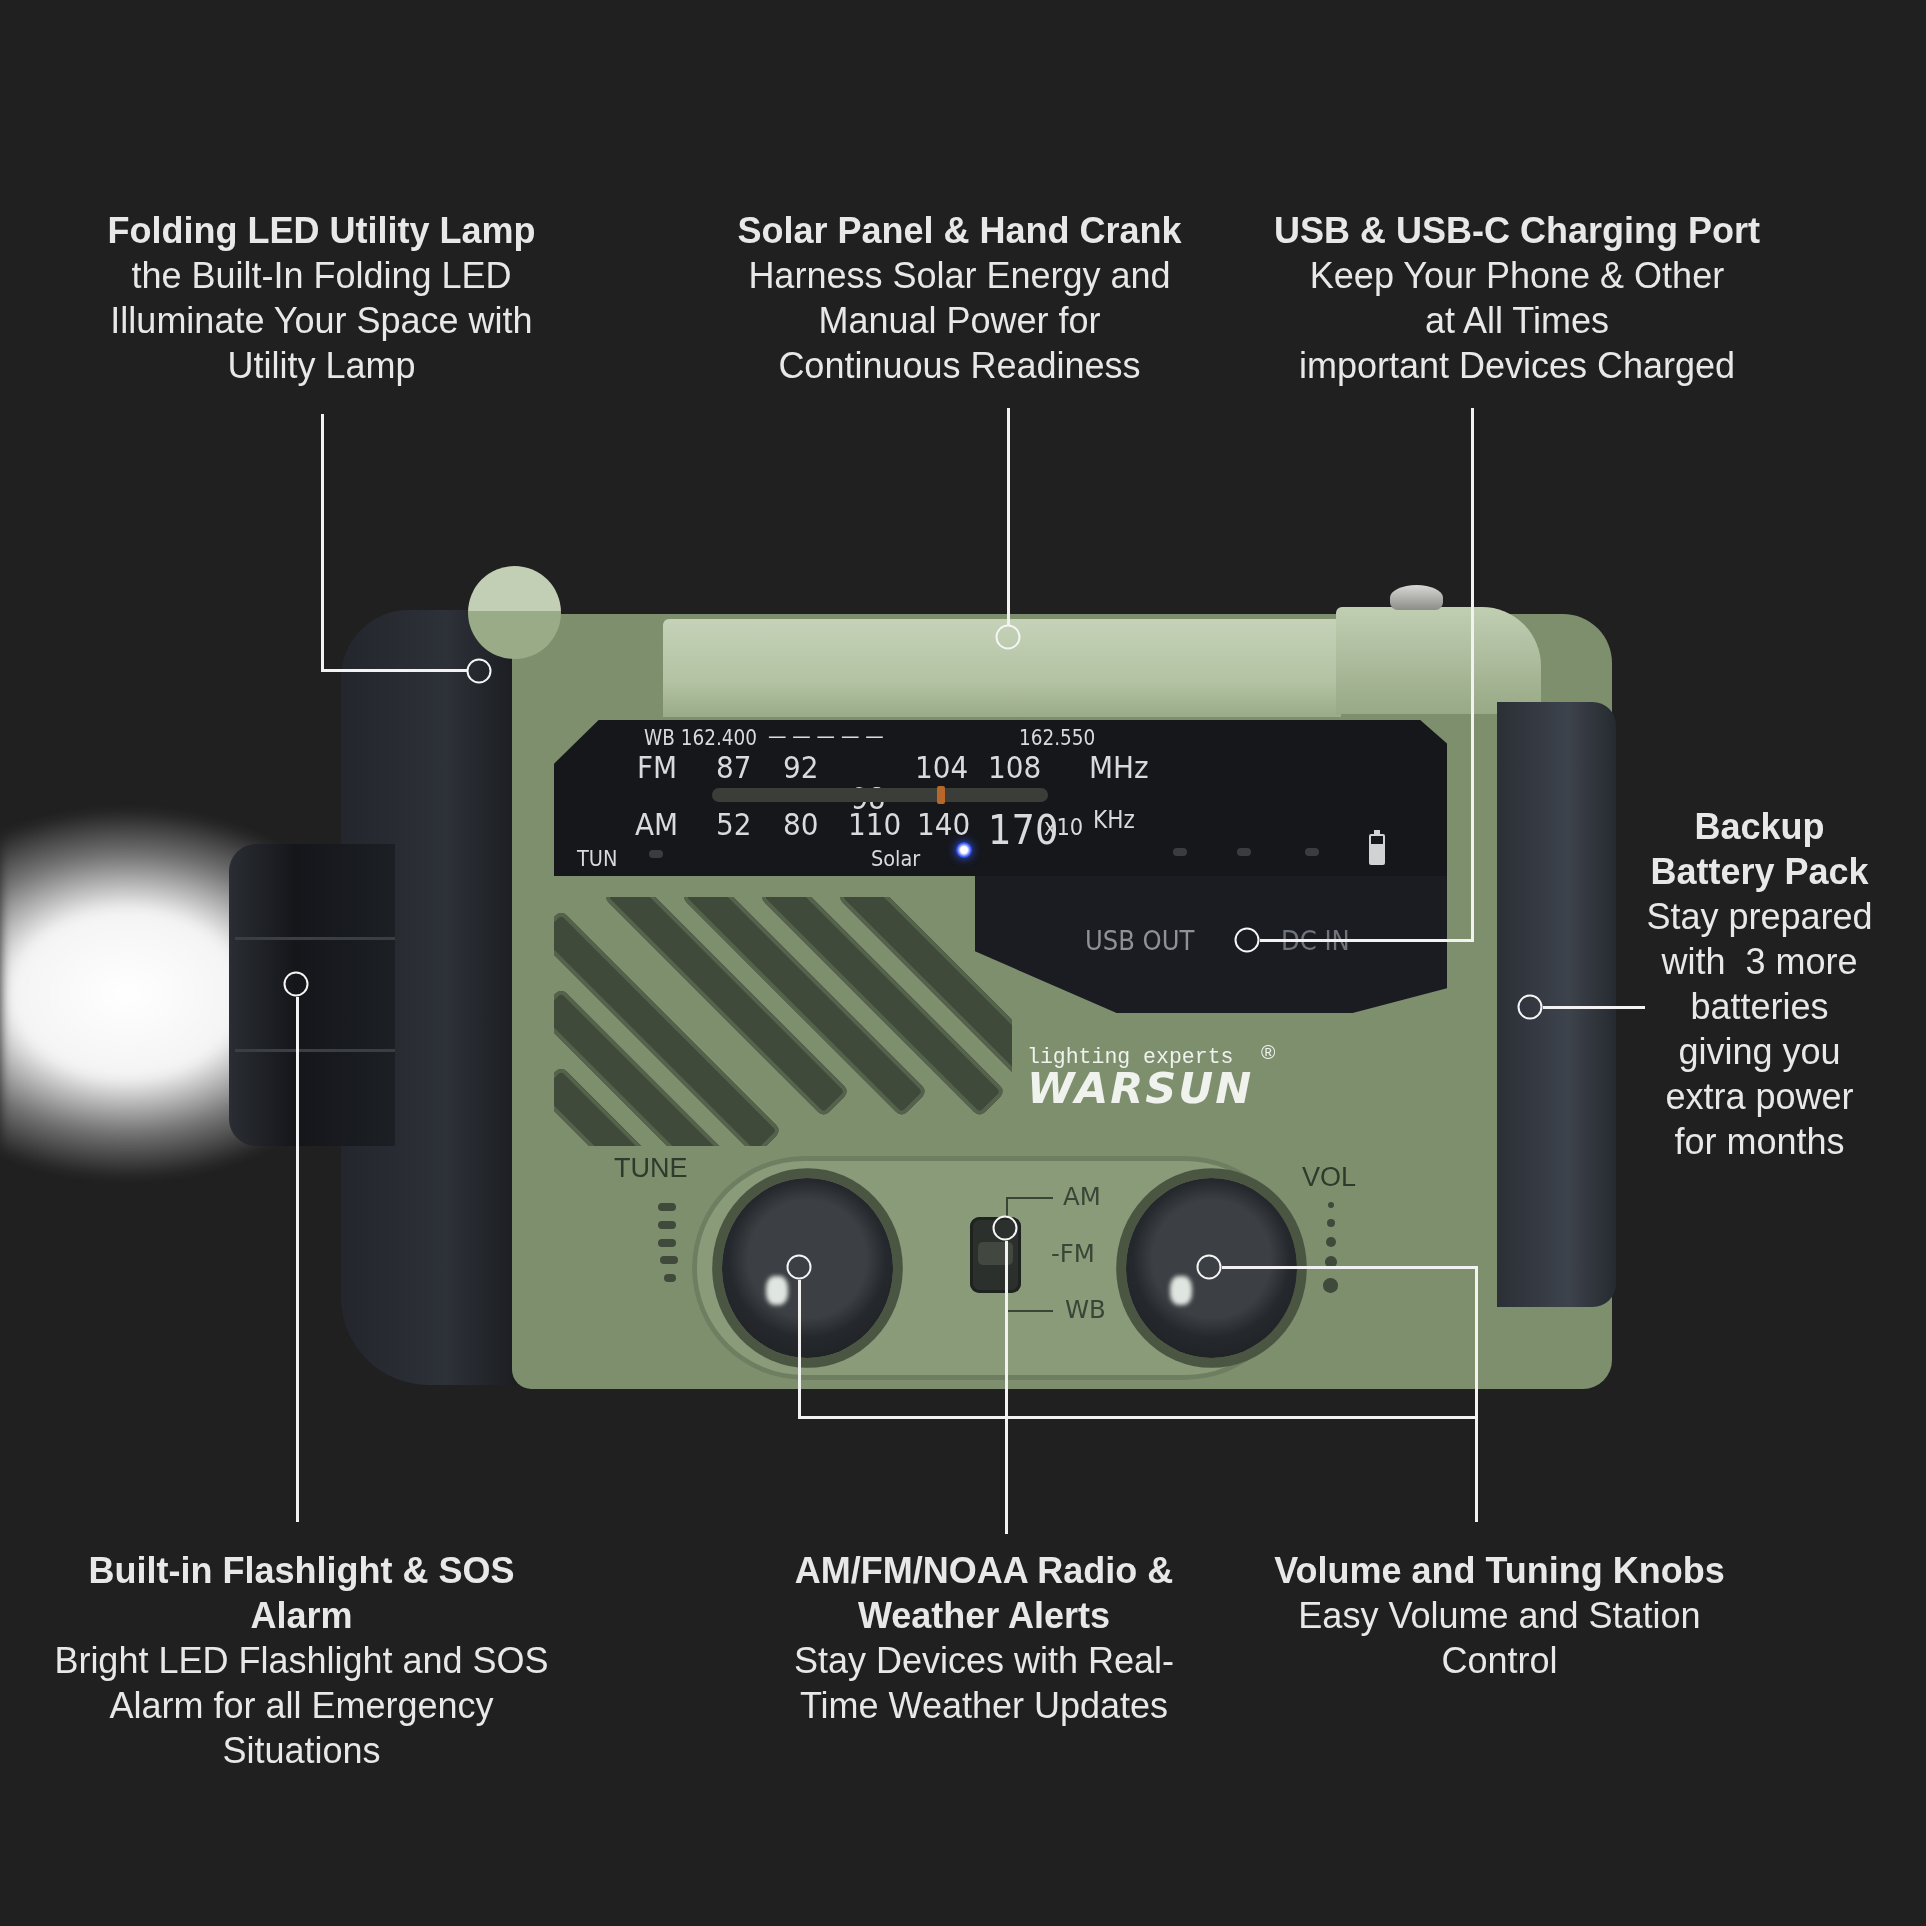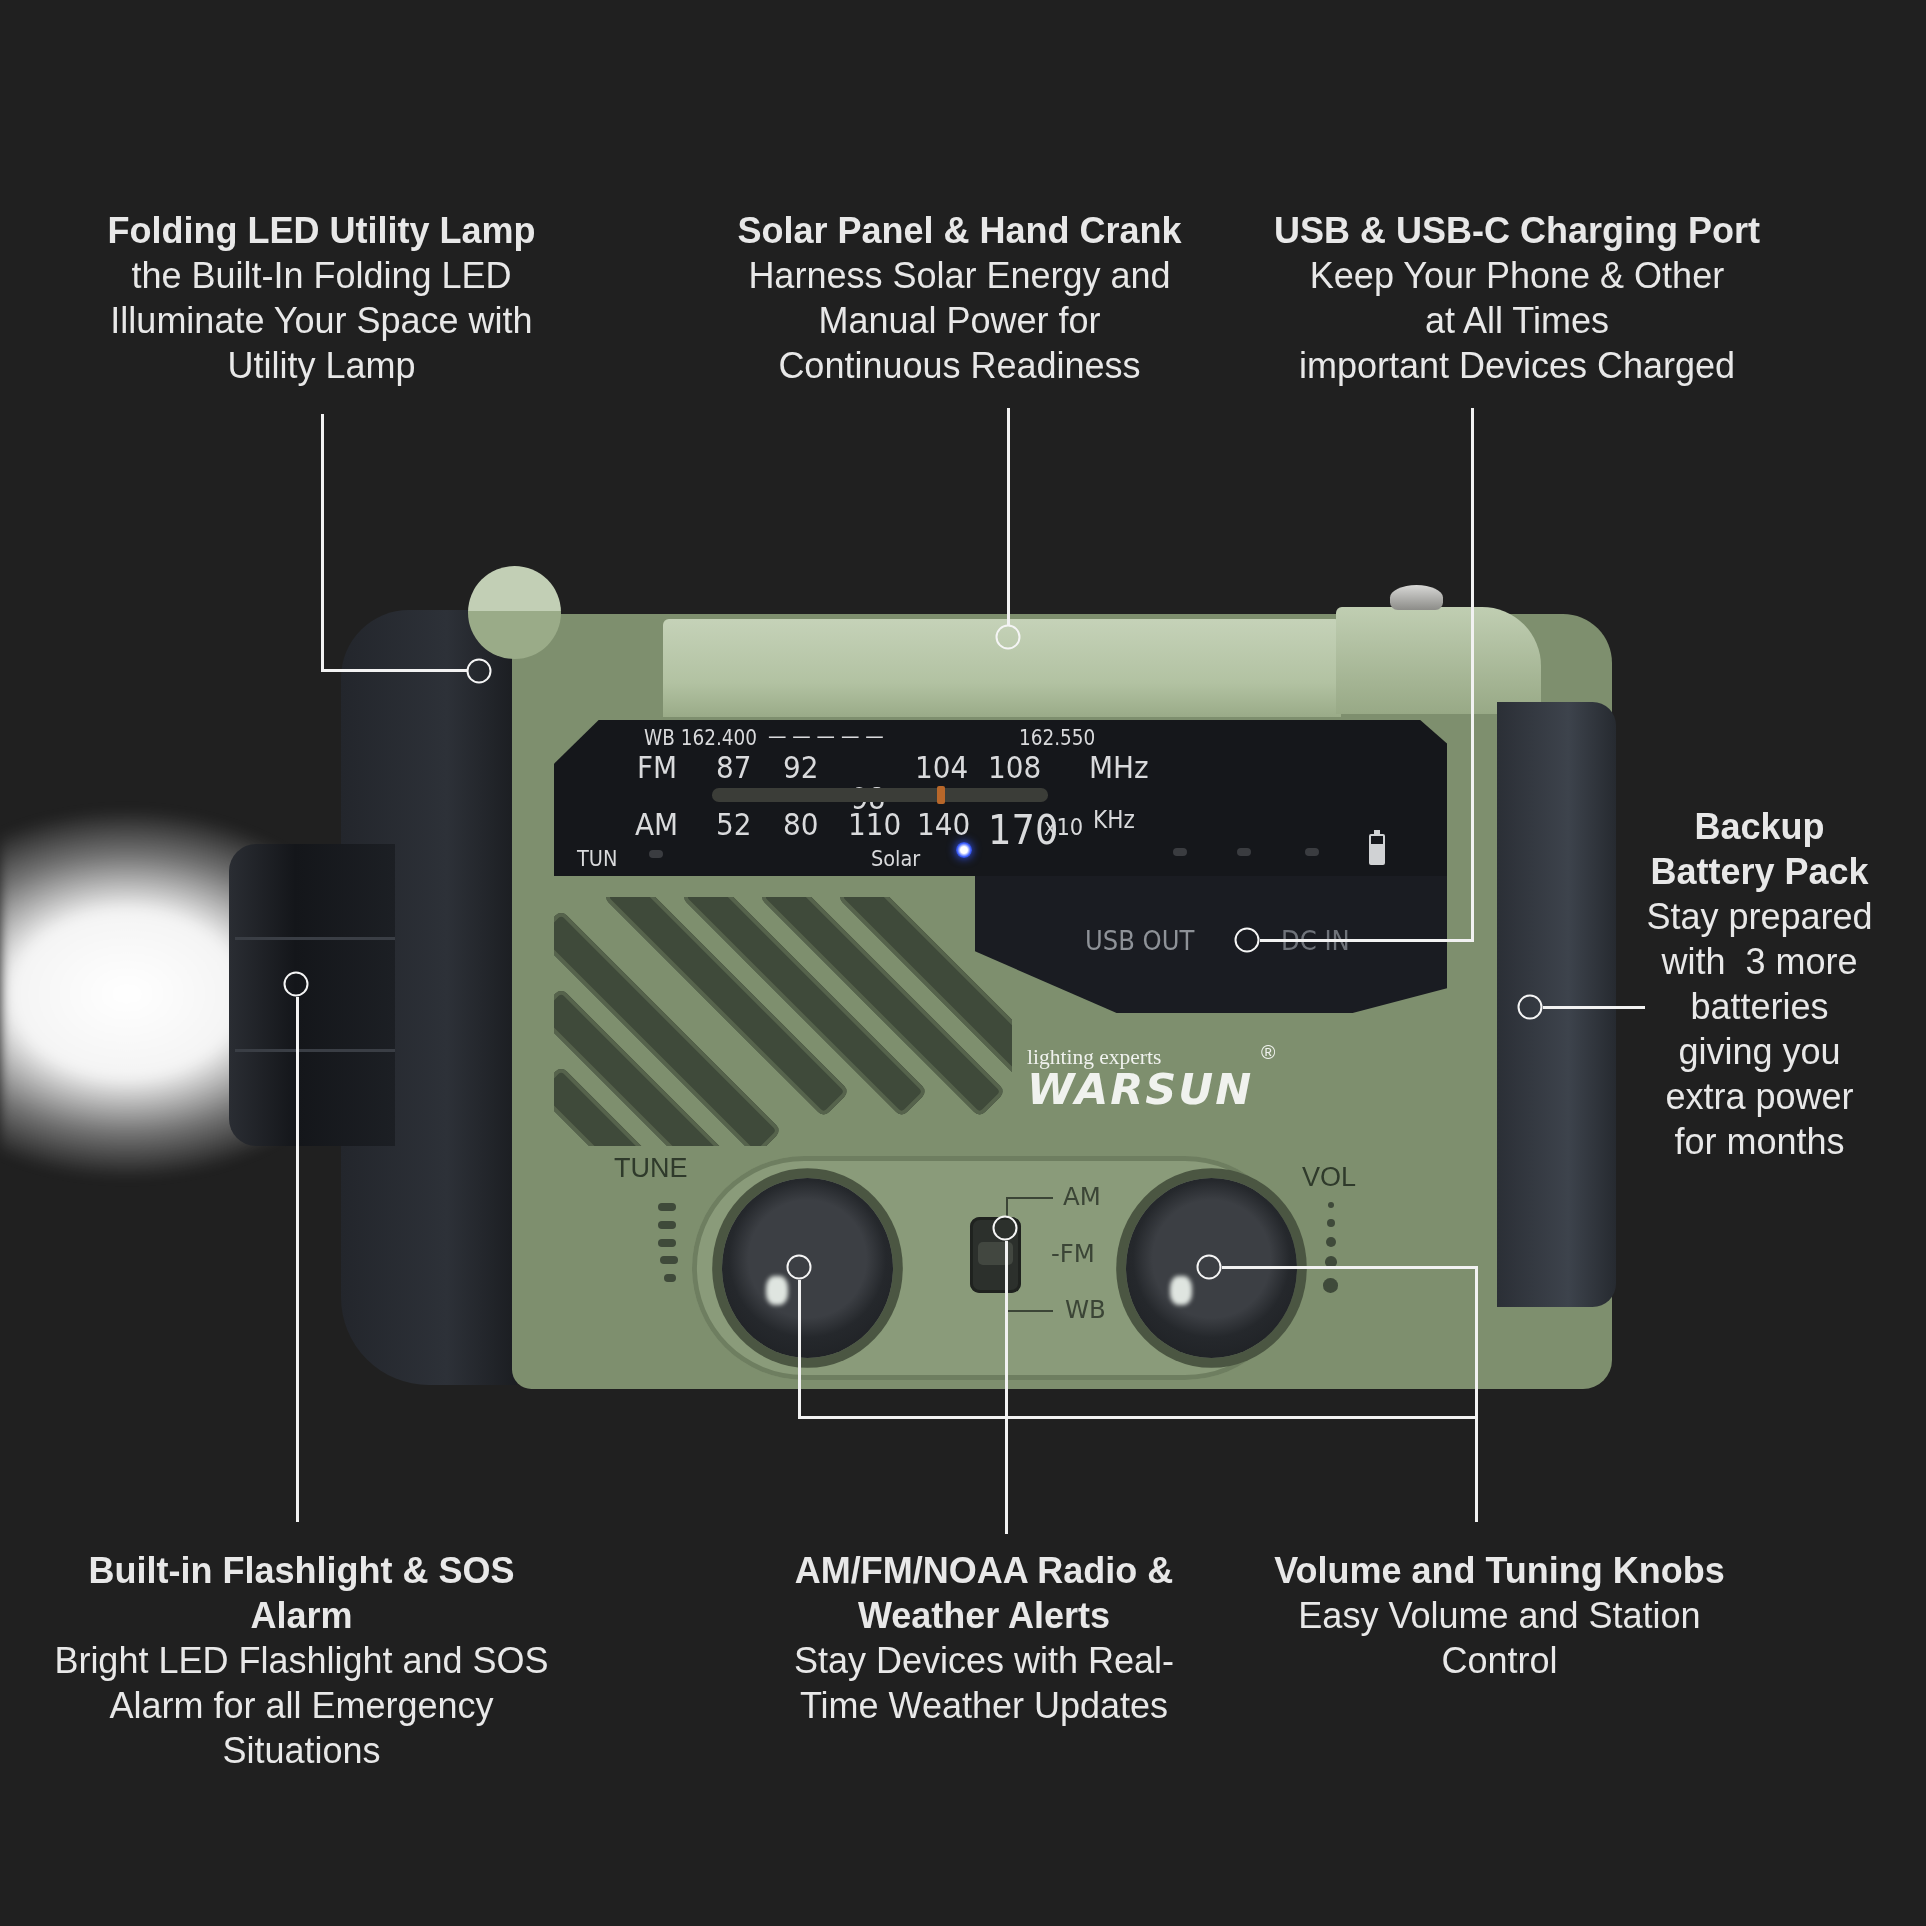--- a/index.html
+++ b/index.html
@@ -40,21 +40,21 @@
   .tuner-bar { position: absolute; left: 712px; top: 788px; width: 336px; height: 13.7px; border-radius: 6.8px; background: #3b3d38; }
   .tuner-needle { position: absolute; left: 937px; top: 786px; width: 7.8px; height: 17.6px; background: #b8672a; border-radius: 2px; }
   .led { position: absolute; width: 13.7px; height: 7.8px; border-radius: 3.9px; background: #3a3c40; }
   .led-blue { position: absolute; left: 956px; top: 842px; width: 15.6px; height: 15.6px; border-radius: 50%;
               background: radial-gradient(circle, #ffffff 0 30%, #3a5cff 60%, rgba(40,60,255,0) 100%); box-shadow: 0 0 9.8px #3557ff; }
   .battery-icon { position: absolute; left: 1369px; top: 834px; width: 15.6px; height: 31px; border: 2px solid #d0d2d4; border-radius: 2px; background: linear-gradient(180deg, transparent 30%, #d0d2d4 30%); }
   .battery-icon:before { content: ""; position: absolute; left: 2.9px; top: -5.9px; width: 5.9px; height: 3.9px; background: #d0d2d4; }
   .grille { position: absolute; left: 554px; top: 897px; width: 458px; height: 249px; overflow: hidden; }
   .slot { position: absolute; width: 37px; height: 312px; background: #3f4a3a; border-radius: 7.8px; transform: rotate(-45deg); transform-origin: top left; box-shadow: inset 0 0 0 3.9px #56634c; }
   .logo { position: absolute; left: 1027px; top: 1045px; color: #f0f2ee; text-align: left; }
-  .logo .tag { font-size: 21.5px; font-family: Liberation Serif, serif; }
+  .logo .tag { font-size: 21.5px; font-family: Liberation Mono, monospace; }
   .logo .brand { font-size: 43px; font-weight: 700; letter-spacing: 2px; line-height: 39px; font-family: "DejaVu Sans", sans-serif; font-style: italic; }
   .logo .reg { position: absolute; left: 234px; top: -3.9px; font-size: 19.5px; }
   .panel-label { position: absolute; color: #2f3a2b; font-size: 27px; font-family: Liberation Sans, sans-serif; }
   .control-well { position: absolute; left: 692px; top: 1156px; width: 605px; height: 224px; border-radius: 112px;
                   background: #8a9b7a; box-shadow: inset 0 0 0 4.9px #6e7e60; }
   .knob { position: absolute; width: 171px; height: 180px; border-radius: 50%;
           background: radial-gradient(circle at 50% 45%, #3c3f44 0 45%, #25282c 60%, #1a1c1f 100%); box-shadow: 0 0 0 9.8px #4b5642; }
   .knob .shine { position: absolute; left: 44px; top: 98px; width: 21.5px; height: 29px; background: #dfe5e0; border-radius: 40%; filter: blur(2px); }
   .switch { position: absolute; left: 970px; top: 1217px; width: 51px; height: 76px; border-radius: 9.8px; background: #2c302c; box-shadow: inset 0 0 0 2.9px #1f221f; }
   .switch .nub { position: absolute; left: 7.8px; top: 25px; width: 35px; height: 23.4px; border-radius: 4.9px; background: #424740; }

